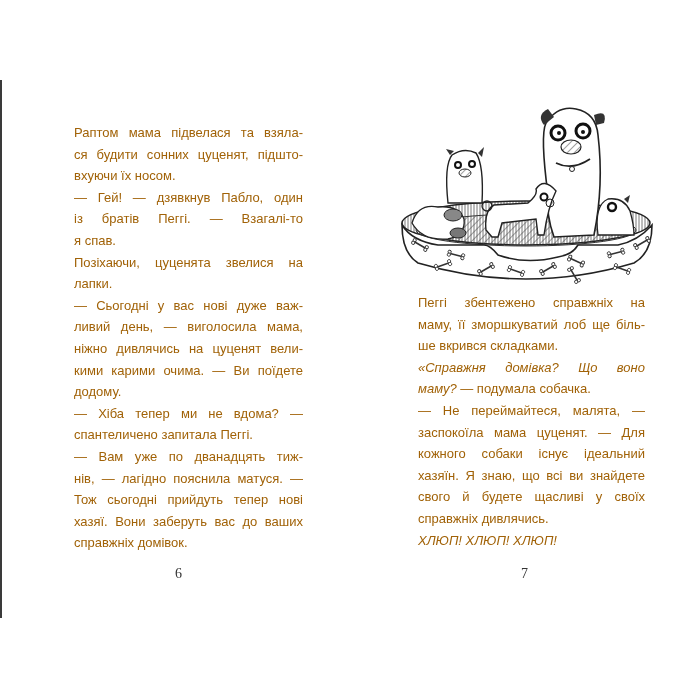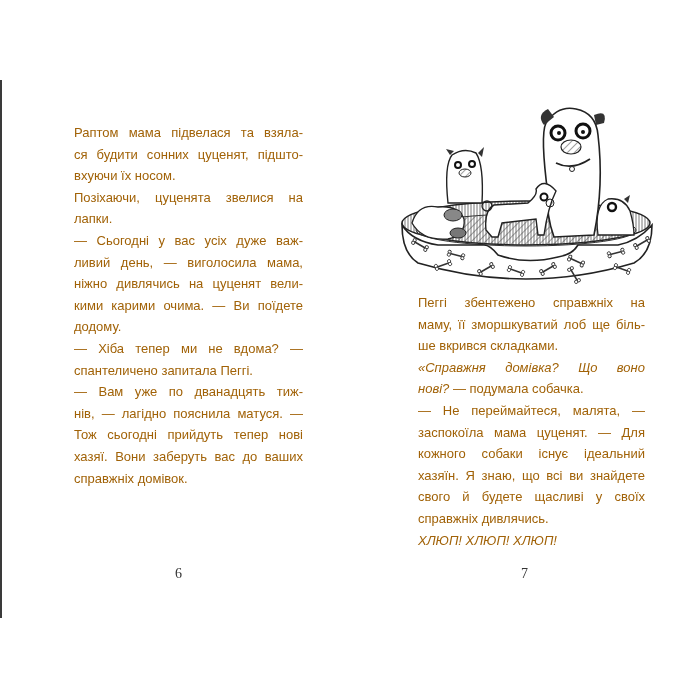--- a/index.html
+++ b/index.html
@@ -26,25 +26,30 @@
 <div class="spread">
   <div class="left-edge"></div>
 
   <div class="page page-left">
     <p class="para">
       <span class="line indent">Раптом мама підвелася та взяла-</span>
       <span class="line">ся будити сонних цуценят, підшто-</span>
       <span class="line last">вхуючи їх носом.</span>
     </p>
     <p class="para">
+      <span class="line indent">— Гей! — дзявкнув Пабло, один</span>
+      <span class="line">із братів Пеггі. — Взагалі-то</span>
+      <span class="line last">я спав.</span>
+    </p>
+    <p class="para">
       <span class="line indent">Позіхаючи, цуценята звелися на</span>
       <span class="line last">лапки.</span>
     </p>
     <p class="para">
-      <span class="line indent">— Сьогодні у вас усіх дуже важ-</span>
+      <span class="line indent">— Сьогодні у вас нові дуже важ-</span>
       <span class="line">ливий день, — виголосила мама,</span>
       <span class="line">ніжно дивлячись на цуценят вели-</span>
       <span class="line">кими карими очима. — Ви поїдете</span>
       <span class="line last">додому.</span>
     </p>
     <p class="para">
       <span class="line indent">— Хіба тепер ми не вдома? —</span>
       <span class="line last">спантеличено запитала Пеггі.</span>
     </p>
     <p class="para">
@@ -124,21 +129,21 @@
   </svg>
 
   <div class="page page-right">
     <p class="para">
       <span class="line indent">Пеггі збентежено справжніх на</span>
       <span class="line">маму, її зморшкуватий лоб ще біль-</span>
       <span class="line last">ше вкрився складками.</span>
     </p>
     <p class="para">
       <span class="line indent"><em>«Справжня домівка? Що воно</em></span>
-      <span class="line last"><em>нові?</em><span> — подумала собачка.</span></span>
+      <span class="line last"><em>маму?</em><span> — подумала собачка.</span></span>
     </p>
     <p class="para">
       <span class="line indent">— Не переймайтеся, малята, —</span>
       <span class="line">заспокоїла мама цуценят. — Для</span>
       <span class="line">кожного собаки існує ідеальний</span>
       <span class="line">хазяїн. Я знаю, що всі ви знайдете</span>
       <span class="line">свого й будете щасливі у своїх</span>
       <span class="line last">справжніх дивлячись.</span>
     </p>
     <p class="para italic">

